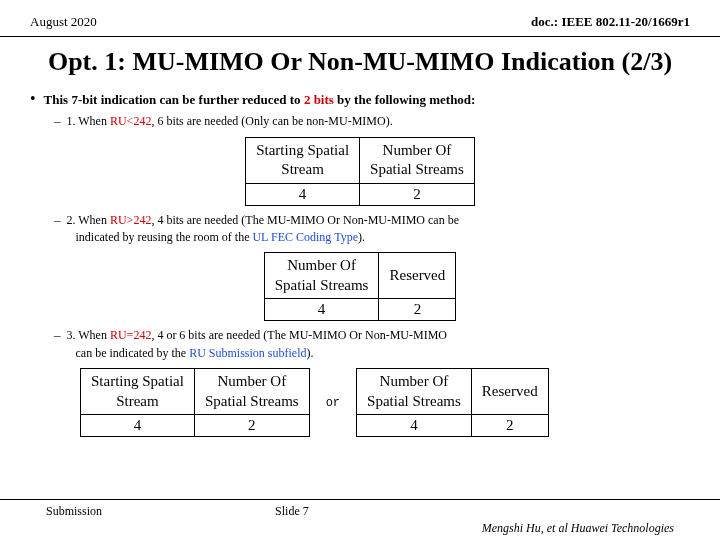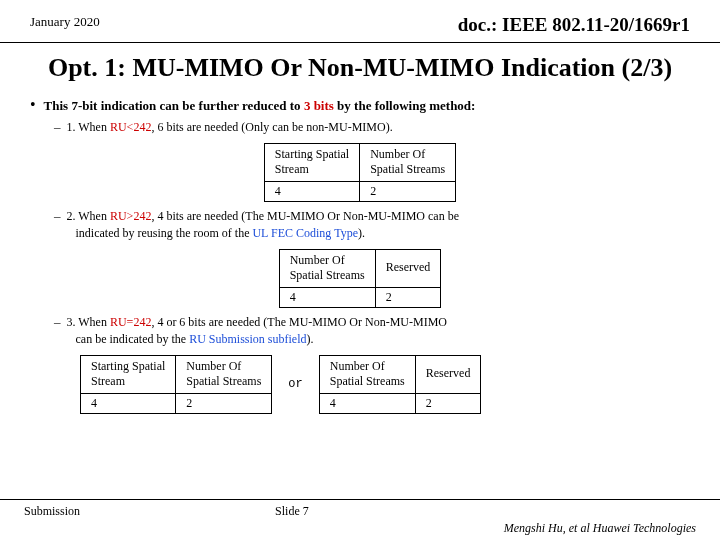--- a/index.html
+++ b/index.html
@@ -22,21 +22,21 @@
       border-bottom: 1px solid #000;
       padding-bottom: 6px;
     }
 
     .header-left {
       font-size: 13px;
       font-weight: normal;
     }
 
     .header-right {
-      font-size: 19px;
+      font-size: 13px;
       font-weight: bold;
     }
 
     .main-title {
       font-size: 26px;
       font-weight: bold;
       text-align: center;
       margin: 10px 20px 10px 20px;
     }
 
@@ -84,22 +84,22 @@
     }
 
     .table-container {
       display: flex;
       justify-content: center;
       margin: 6px 0 6px 0;
     }
 
     .data-table {
       border-collapse: collapse;
-      font-size: 12px;
-      text-align: left;
+      font-size: 15px;
+      text-align: center;
     }
 
     .data-table th {
       border: 1px solid #000;
       padding: 3px 10px;
       font-weight: normal;
       line-height: 1.3;
     }
 
     .data-table td {
@@ -116,52 +116,52 @@
     }
 
     .footer {
       position: absolute;
       bottom: 0;
       left: 0;
       right: 0;
       display: flex;
       justify-content: space-between;
       border-top: 1px solid #000;
-      padding: 4px 24px;
+      padding: 4px 46px;
       font-size: 12px;
     }
 
     .footer-right {
       font-style: italic;
       margin-top: 17px;
     }
 
     .tables-row {
       display: flex;
       align-items: center;
       gap: 6px;
       margin: 5px 0 5px 50px;
     }
   </style>
 </head>
 <body>
 
 <div class="header">
-  <span class="header-left">January 2020</span>
+  <span class="header-left">August 2020</span>
   <span class="header-right">doc.: IEEE 802.11-20/1669r1</span>
 </div>
 
 <div class="main-title">Opt. 1: MU-MIMO Or Non-MU-MIMO Indication (2/3)</div>
 
 <div class="content">
 
   <div class="bullet-item">
     <span class="bullet-dot">•</span>
     <span class="bullet-text">
-      <span class="bold">This 7-bit indication can be further reduced to </span><span class="bold red">3 bits</span><span class="bold"> by the following method:</span>
+      <span class="bold">This 7-bit indication can be further reduced to </span><span class="bold red">2 bits</span><span class="bold"> by the following method:</span>
     </span>
   </div>
 
   <div class="sub-item">
     <span class="dash">–</span>
     <span class="sub-text">
       1. When <span class="red">RU&lt;242</span>, 6 bits are needed (Only can be non-MU-MIMO).
     </span>
   </div>
 

